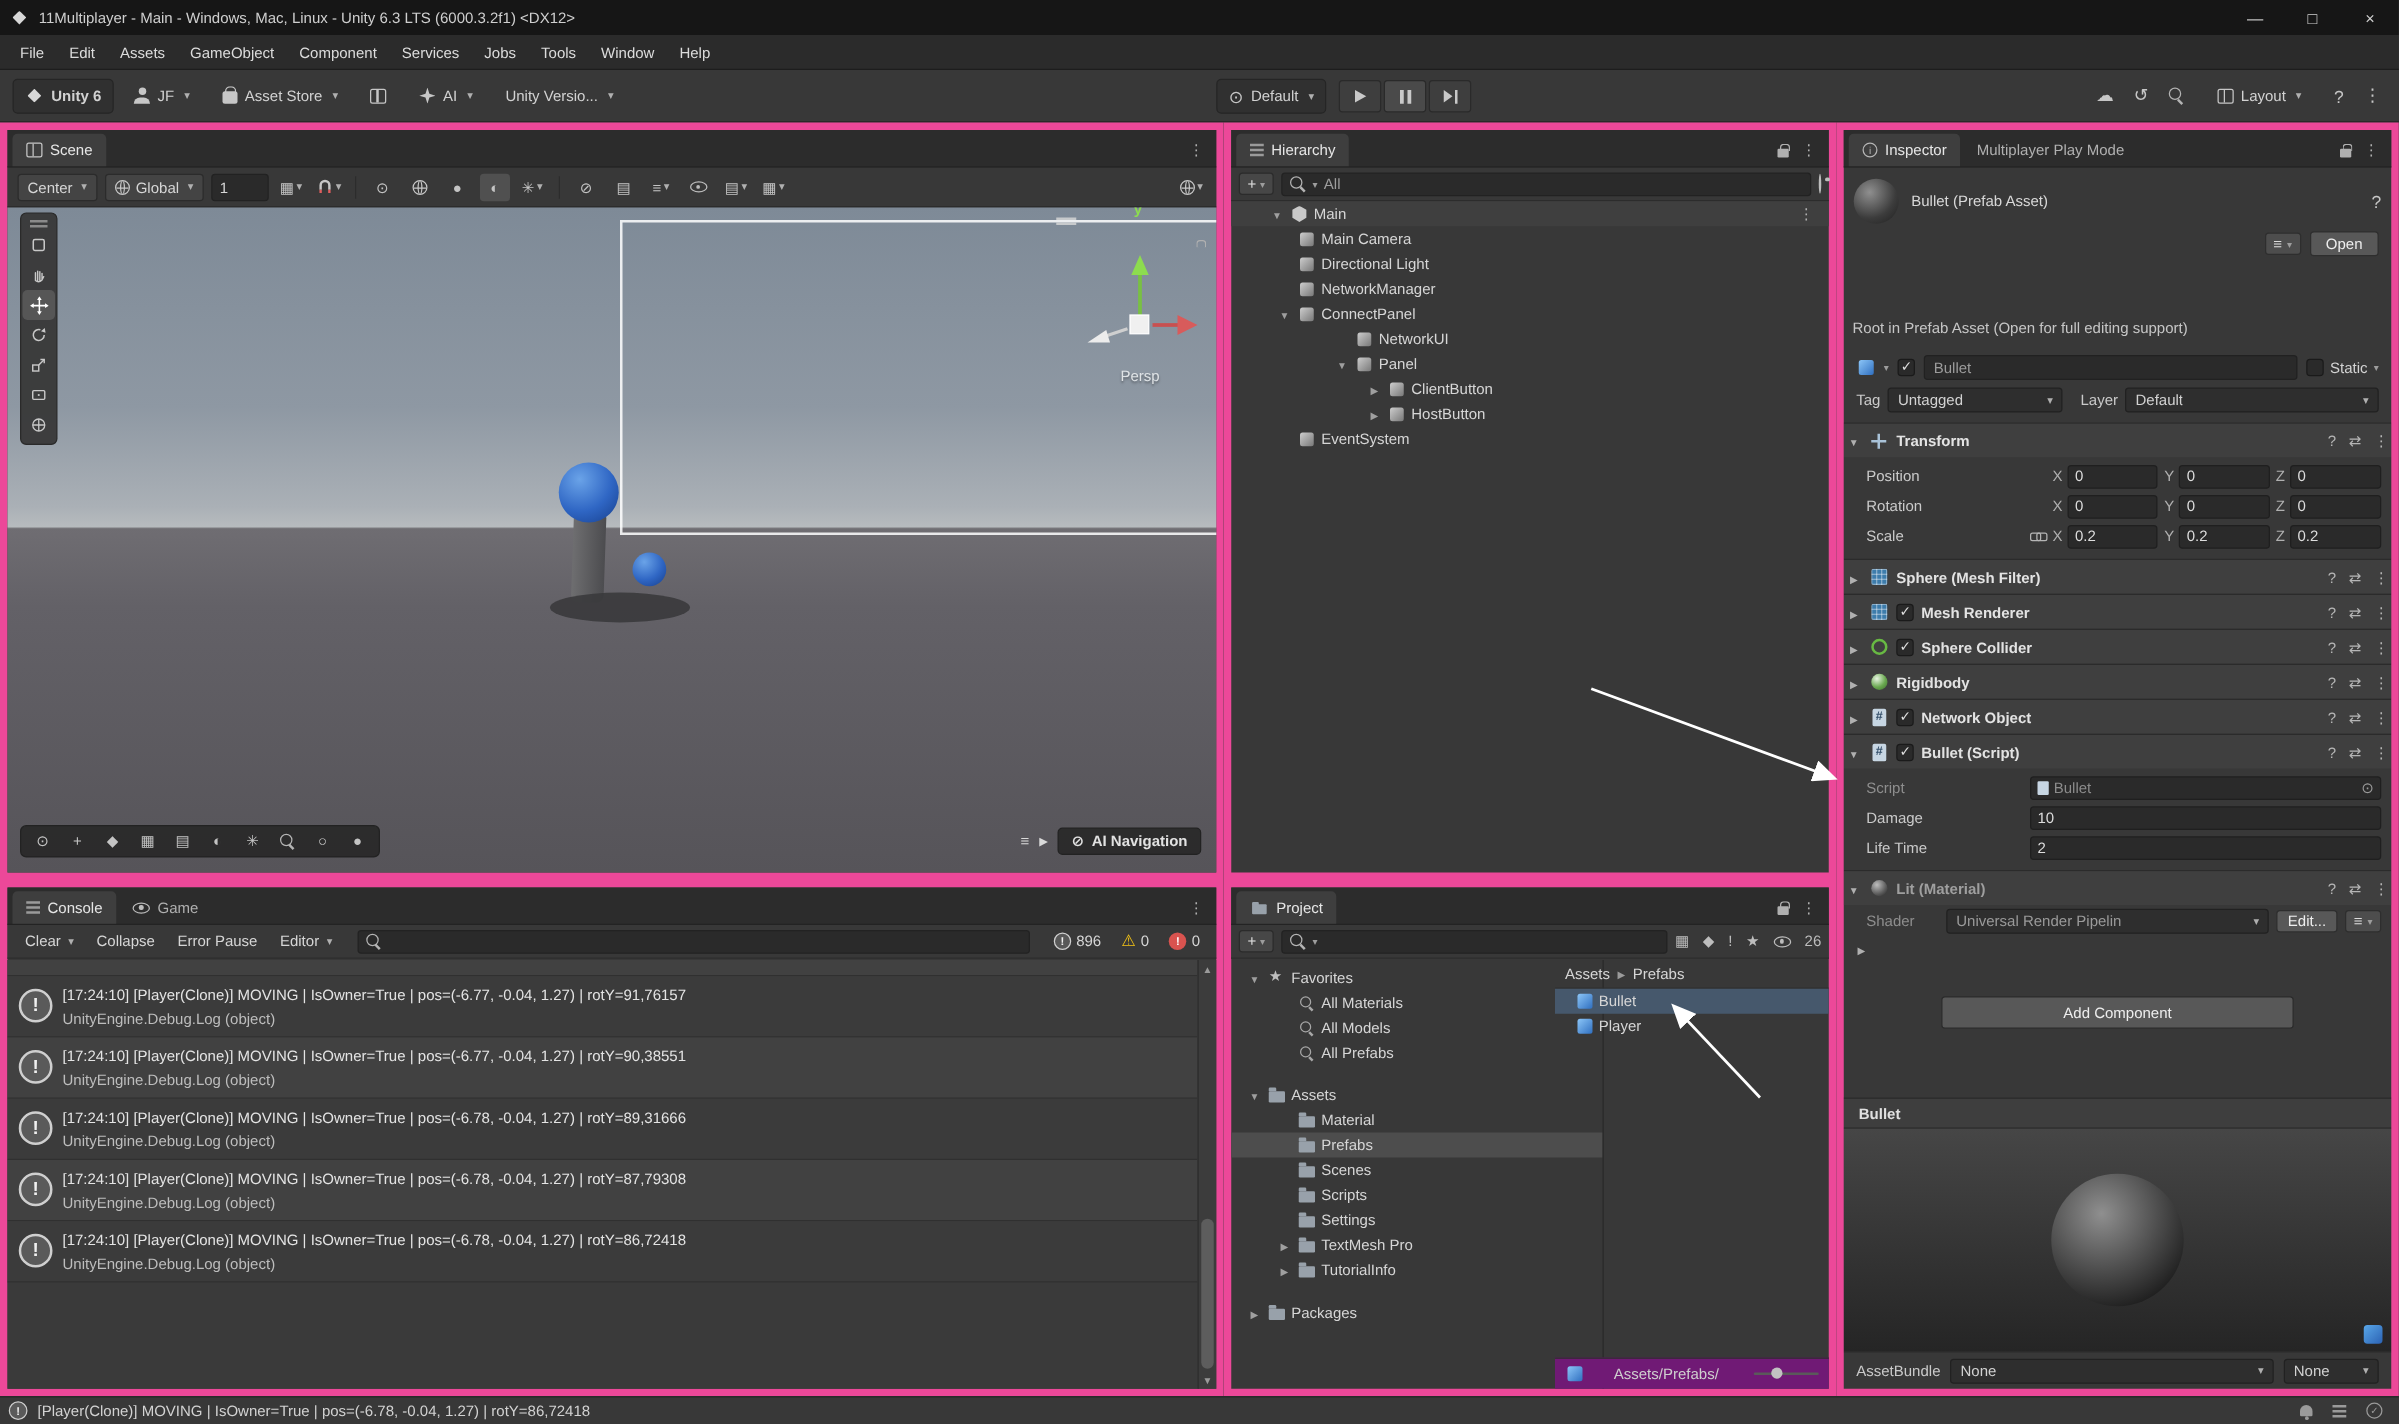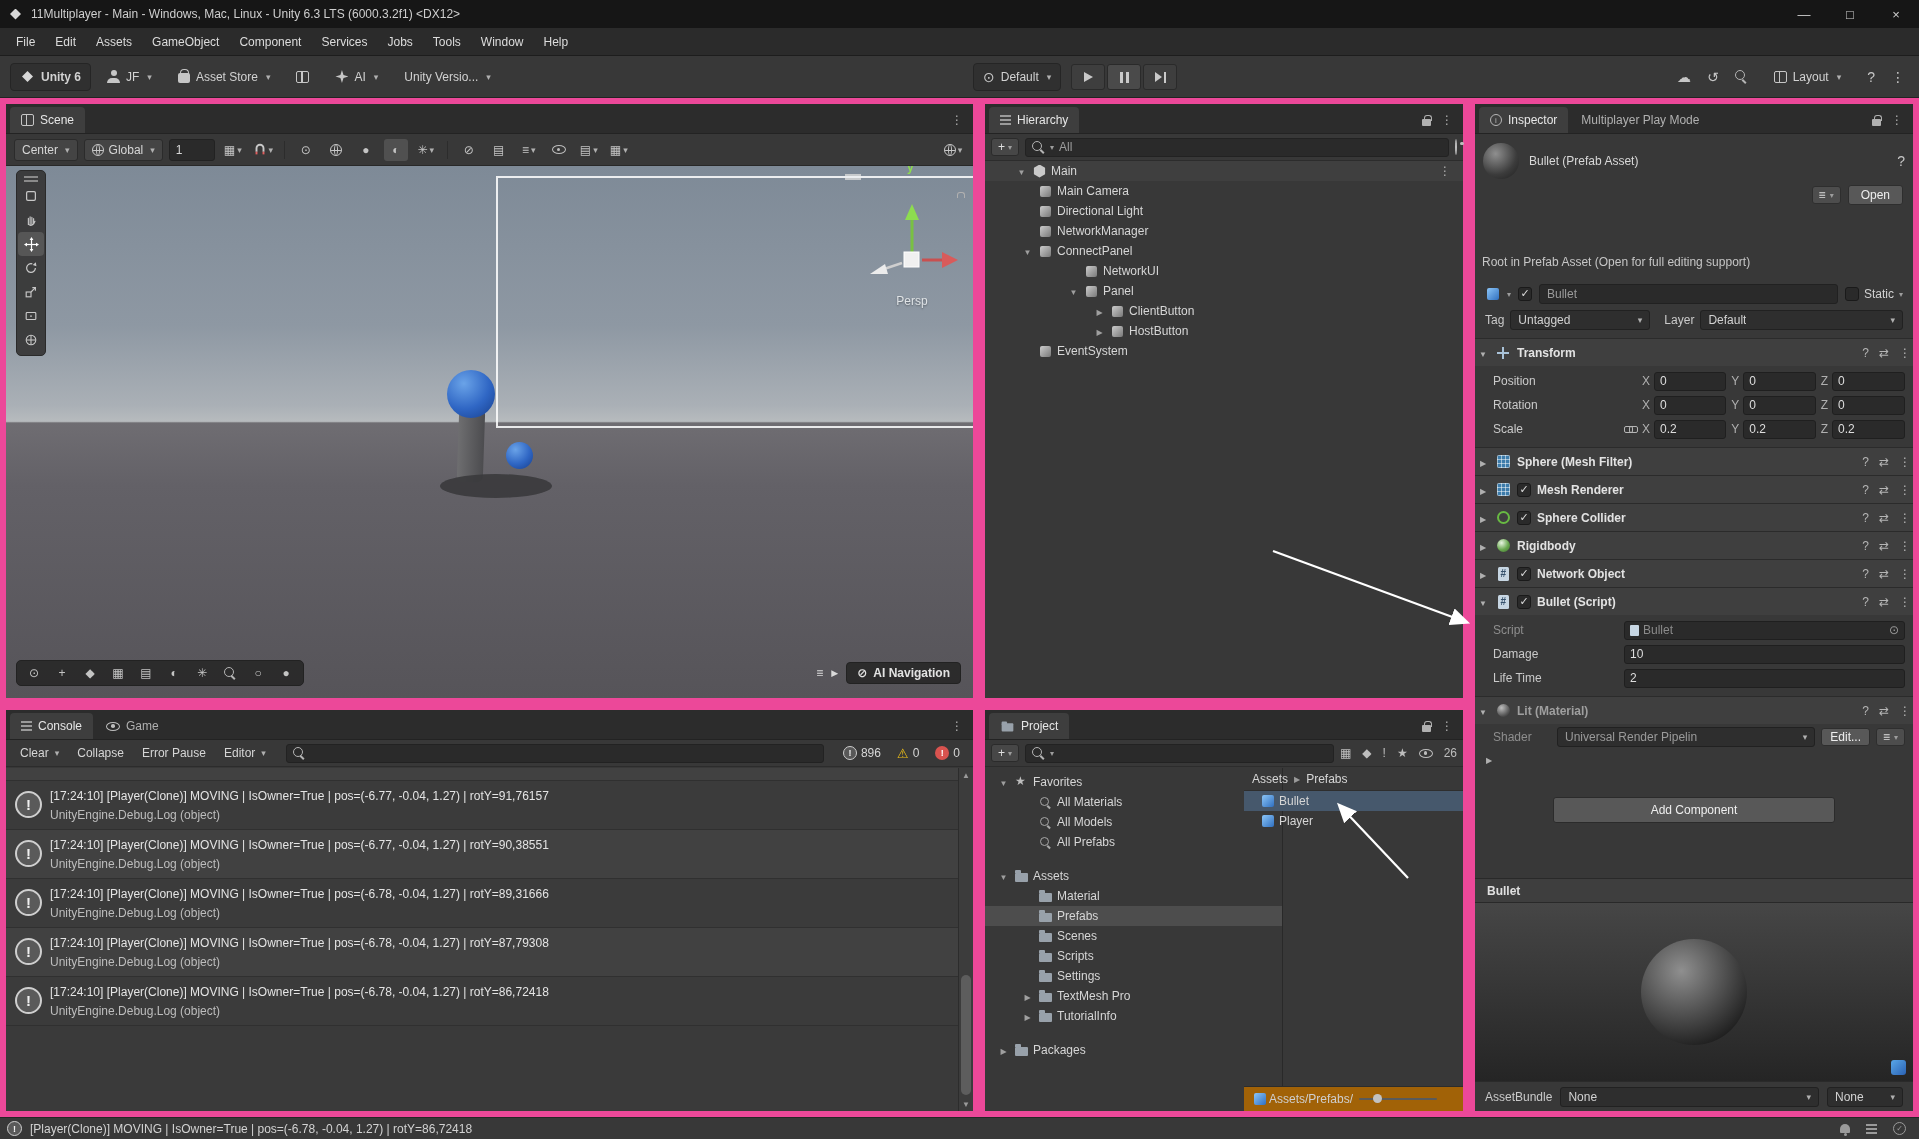--- a/index.html
+++ b/index.html
@@ -153,22 +153,22 @@
 .v-thumb{position:absolute;left:2px;right:2px;bottom:16px;height:120px;background:#5d5d5d;border-radius:5px}
 .v-arrow{position:absolute;left:0;right:0;height:14px;display:flex;align-items:center;justify-content:center;color:#9a9a9a;font-size:8px}
 
 
 .proj-left{position:absolute;left:0;top:58px;bottom:0;width:298px;border-right:1px solid #292929;overflow:hidden;padding-top:4px}
 .proj-right{position:absolute;left:259px;top:58px;right:0;bottom:25px;overflow:hidden}
 .breadcrumb{height:23px;display:flex;align-items:center;gap:6px;padding:0 8px;border-bottom:1px solid #2e2e2e;color:#d6d6d6}
 .crumb-sep{font-size:8px;color:#9a9a9a}
 .file-list .t-row{padding-left:16px}
 .file-list .t-row.selected{background:#46586c}
-.proj-footer{position:absolute;left:259px;right:0;bottom:0;height:25px;background:#a16207;border-top:1px solid #2c2c2c;
-  display:flex;align-items:center;gap:2px;padding:0 8px;color:#cfcfcf}
+.proj-footer{position:absolute;left:259px;right:0;bottom:0;height:25px;background:#701a75;border-top:1px solid #2c2c2c;
+  display:flex;align-items:center;gap:24px;padding:0 8px;color:#cfcfcf}
 .zoom-slider{width:78px;height:2px;background:#5a5a5a;border-radius:2px;position:relative;margin-left:4px}
 .zoom-handle{position:absolute;left:14px;top:-4px;width:9px;height:9px;border-radius:50%;background:#c2c2c2}
 .proj-icons{display:flex;align-items:center;gap:11px;color:#bdbdbd}
 .eye-ico{width:14px;height:9px;border:1.3px solid #bdbdbd;border-radius:50%;position:relative}
 .eye-ico::before{content:"";position:absolute;left:4px;top:1.5px;width:3.5px;height:3.5px;border-radius:50%;background:#bdbdbd}
 
 
 .insp-content{position:absolute;left:0;top:30px;right:0;bottom:0;display:flex;flex-direction:column;overflow:hidden}
 .insp-header{display:flex;align-items:center;gap:10px;padding:9px 8px 4px 8px}
 .insp-thumb{width:36px;height:36px;border-radius:50%;flex:0 0 auto;

